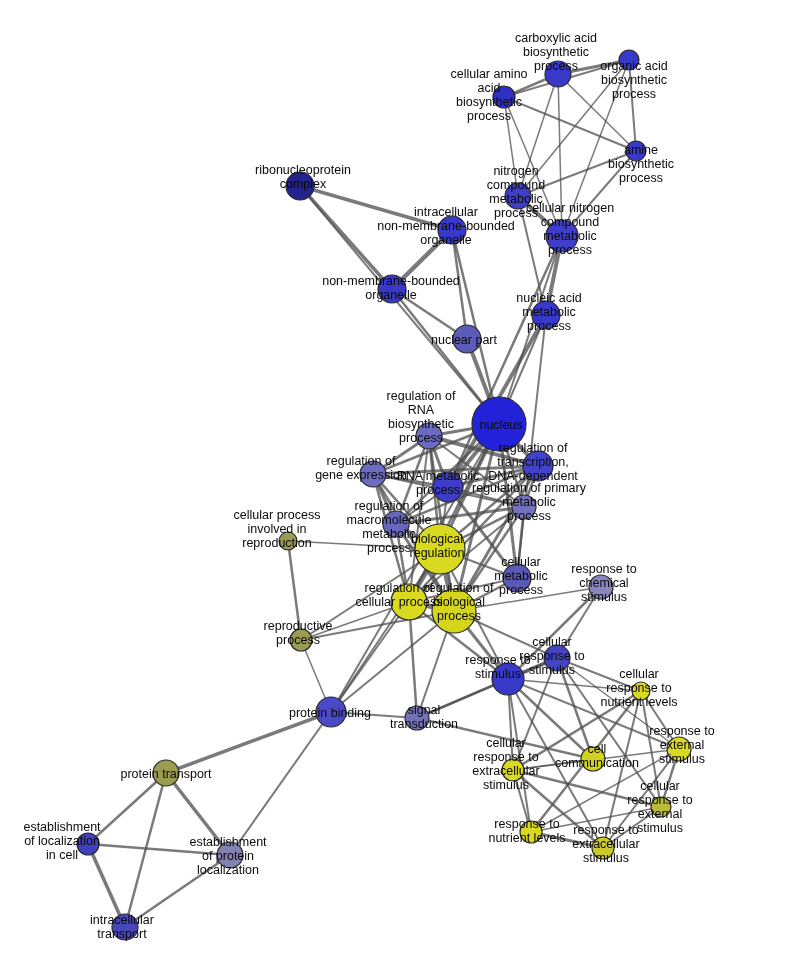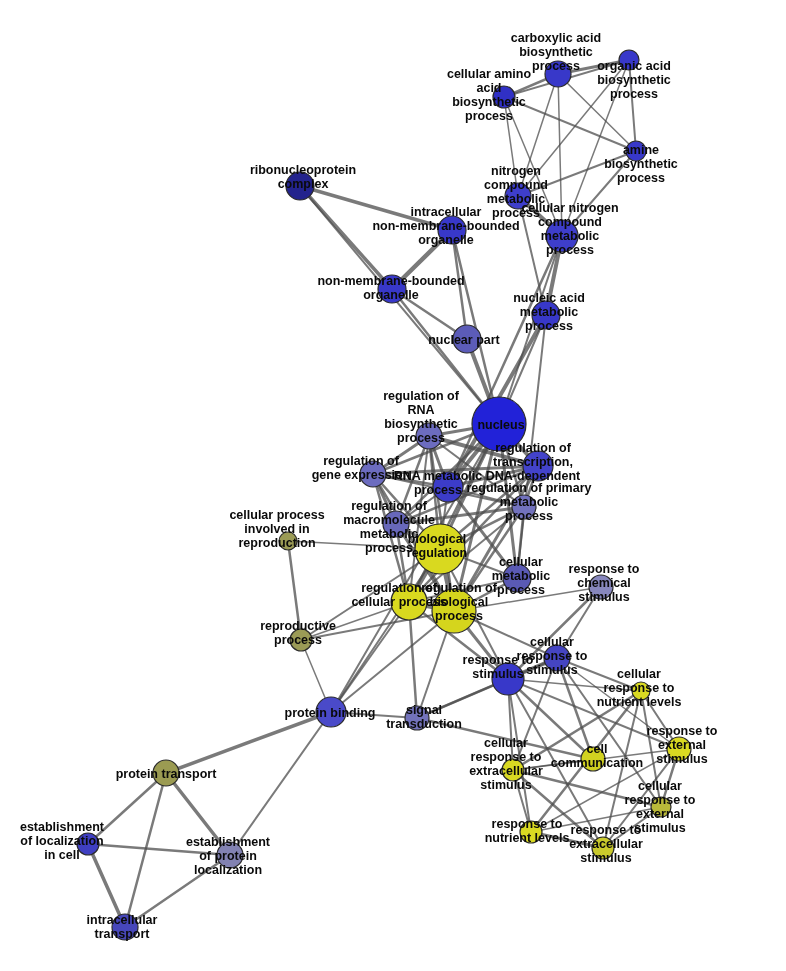--- a/index.html
+++ b/index.html
@@ -6,21 +6,20 @@
     margin: 0;
     padding: 0;
     background: #ffffff;
   }
   .stage {
     position: relative;
     width: 786px;
     height: 971px;
     background: #ffffff;
     overflow: hidden;
-    font-weight: bold;
   }
   svg text {
     font-family: "Liberation Sans", sans-serif;
     font-size: 12.5px;
     fill: #0a0a0a;
     user-select: none;
   }
 </style>
 </head>
 <body>

